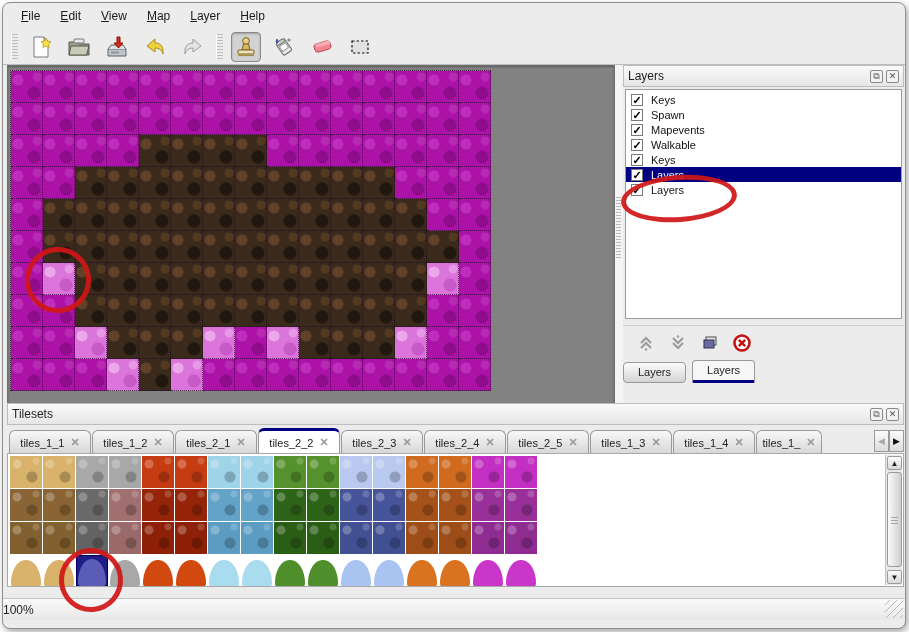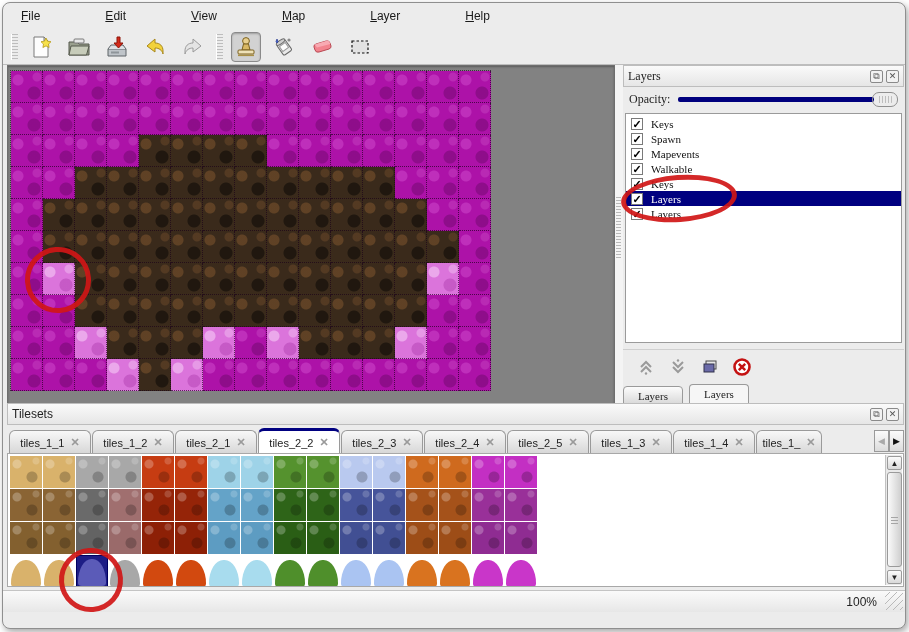--- a/index.html
+++ b/index.html
@@ -3,21 +3,21 @@
 <meta charset="utf-8">
 <style>
   * { box-sizing: border-box; margin: 0; padding: 0; }
   html,body { width: 909px; height: 632px; background:#fff; font-family:"Liberation Sans",sans-serif; }
   .window {
     position:absolute; left:2px; top:2px; width:904px; height:627px;
     background:#ececec; border:1px solid #8f8f8f; border-radius:8px;
     box-shadow:2px 3px 7px rgba(0,0,0,.35); overflow:hidden;
   }
   
-  .menubar { position:absolute; left:0; top:0; right:0; height:26px; display:flex; align-items:center; padding-left:8px;gap:45px; }
+  .menubar { position:absolute; left:0; top:0; right:0; height:26px; display:flex; align-items:center; padding-left:8px; }
   .menu-item { padding:3px 10px; font-size:12px; color:#1a1a1a; cursor:default; }
   .menu-item .mn { text-decoration:underline; }
   
   .toolbar { position:absolute; left:0; top:26px; right:0; height:36px; display:flex; align-items:center; border-bottom:1px solid #bdbdbd; padding-left:4px; }
   .grip-v { width:7px; height:26px; margin:0 4px;
     background:repeating-linear-gradient(180deg,#bdbdbd 0 1px,transparent 1px 3px);
     border-left:1px solid #fff; }
   .tool { width:30px; height:30px; margin:0 4px; display:flex; align-items:center; justify-content:center; border:1px solid transparent; border-radius:4px; }
   .tool.sel { background:#d2d2d2; border-color:#8a8a8a; box-shadow:inset 0 1px 2px rgba(0,0,0,.25); }
   .tool svg { display:block; }
@@ -38,21 +38,21 @@
     radial-gradient(circle at 26px 6px, rgba(150,100,55,.28) 0 4px, transparent 5px); }
   .tP { background-color:#db74db; background-image:
     radial-gradient(circle at 7px 9px, rgba(255,230,255,.45) 0 5px, transparent 6px),
     radial-gradient(circle at 23px 22px, rgba(150,30,150,.30) 0 6px, transparent 7px),
     radial-gradient(circle at 26px 6px, rgba(255,240,255,.30) 0 4px, transparent 5px); }
   
   .vsplit { position:absolute; left:612px; top:62px; width:8px; height:346px; background:#f4f4f4; }
   .vsplit::before { content:""; position:absolute; left:1px; top:132px; width:5px; height:62px;
     background:repeating-linear-gradient(180deg,#b8b8b8 0 1px,transparent 1px 3px); }
   
-  .right-dock { position:absolute; left:620px; top:62px; width:281px; height:350px;font-family:Liberation Serif, serif; }
+  .right-dock { position:absolute; left:620px; top:62px; width:281px; height:350px; }
   .dock-header { height:22px; border:1px solid #bdbdbd; background:linear-gradient(#fafafa,#e6e6e6);
     display:flex; align-items:center; font-size:12px; color:#222; padding:0 4px; }
   .dock-header .title { flex:1; }
   .winbtn { width:13px; height:13px; border:1px solid #8a8a8a; border-radius:2px; background:#f2f2f2;
     display:flex; align-items:center; justify-content:center; font-size:9px; color:#555; margin-left:3px; line-height:1; }
   .opacity-row { display:flex; align-items:center; height:24px; padding:0 6px; font-size:12px; color:#222; }
   .slider { flex:1; height:15px; margin-left:8px; position:relative; display:flex; align-items:center; }
   .slider .track { height:5px; flex:1; background:#00007e; border-radius:2px; }
   .slider .handle { width:26px; height:15px; border:1px solid #8f8f8f; border-radius:7px;
     background:#ececec repeating-linear-gradient(90deg,#bdbdbd 0 1px,transparent 1px 3px);
@@ -95,22 +95,22 @@
   .ptile.selcell { background:#1d1d85; border:1px solid #000060; }
   .vscroll { position:absolute; right:1px; top:1px; width:17px; bottom:1px; background:#e9e9e9; border-left:1px solid #c2c2c2; }
   .vscroll .arr { position:absolute; left:1px; width:15px; height:14px; border:1px solid #9a9a9a; border-radius:2px;
     background:linear-gradient(#fbfbfb,#d9d9d9); font-size:8px; color:#222; text-align:center; line-height:13px; }
   .vscroll .arr.up { top:1px; } .vscroll .arr.down { bottom:1px; }
   .vscroll .thumb { position:absolute; left:1px; top:17px; width:15px; height:95px; border:1px solid #9a9a9a; border-radius:3px;
     background:linear-gradient(90deg,#fafafa,#cfcfcf); }
   .vscroll .thumb::after { content:""; position:absolute; left:3px; right:3px; top:44px; height:8px;
     background:repeating-linear-gradient(180deg,#a5a5a5 0 1px,transparent 1px 3px); }
   
-  .statusbar { position:absolute; left:0; right:0; bottom:16px; height:22px; border-top:1px solid #c4c4c4;
-    background:linear-gradient(#fafafa,#e7e7e7); display:flex; align-items:center; justify-content:flex-end; }
+  .statusbar { position:absolute; left:0; right:0; bottom:8px; height:22px; border-top:1px solid #c4c4c4;
+    background:linear-gradient(#fafafa,#e7e7e7); display:flex; align-items:center; }
   .zoom-level { font-size:12px; color:#222; margin-right:28px; }
   .resize-grip { position:absolute; right:2px; bottom:2px; width:18px; height:18px;
     background:repeating-linear-gradient(135deg,transparent 0 3px,#b9b9b9 3px 4px,transparent 4px 5px); }
   
   .ann { position:absolute; border:5px solid rgba(208,22,22,.92); border-radius:50%; pointer-events:none; transform:rotate(-4deg); }
   .ann-map { left:22px; top:244px; width:66px; height:66px; }
   .ann-layer { left:618px; top:172px; width:116px; height:47px; }
   .ann-palette { left:56px; top:545px; width:64px; height:64px; }
 </style>
 </head>
@@ -367,27 +367,20 @@
       </div>
   </div>
 
   <div class="vsplit"></div>
 
   <div class="right-dock">
     <div class="dock-header">
       <span class="title">Layers</span>
       <span class="winbtn">⧉</span>
       <span class="winbtn">✕</span>
-    </div>
-    <div class="opacity-row">
-      <span>Opacity:</span>
-      <div class="slider">
-        <div class="track"></div>
-        <div class="handle"></div>
-      </div>
     </div>
     <div class="layer-list">
         <div class="layer-row">
           <span class="checkbox">✓</span>
           <span>Keys</span>
         </div>
         <div class="layer-row">
           <span class="checkbox">✓</span>
           <span>Spawn</span>
         </div>

